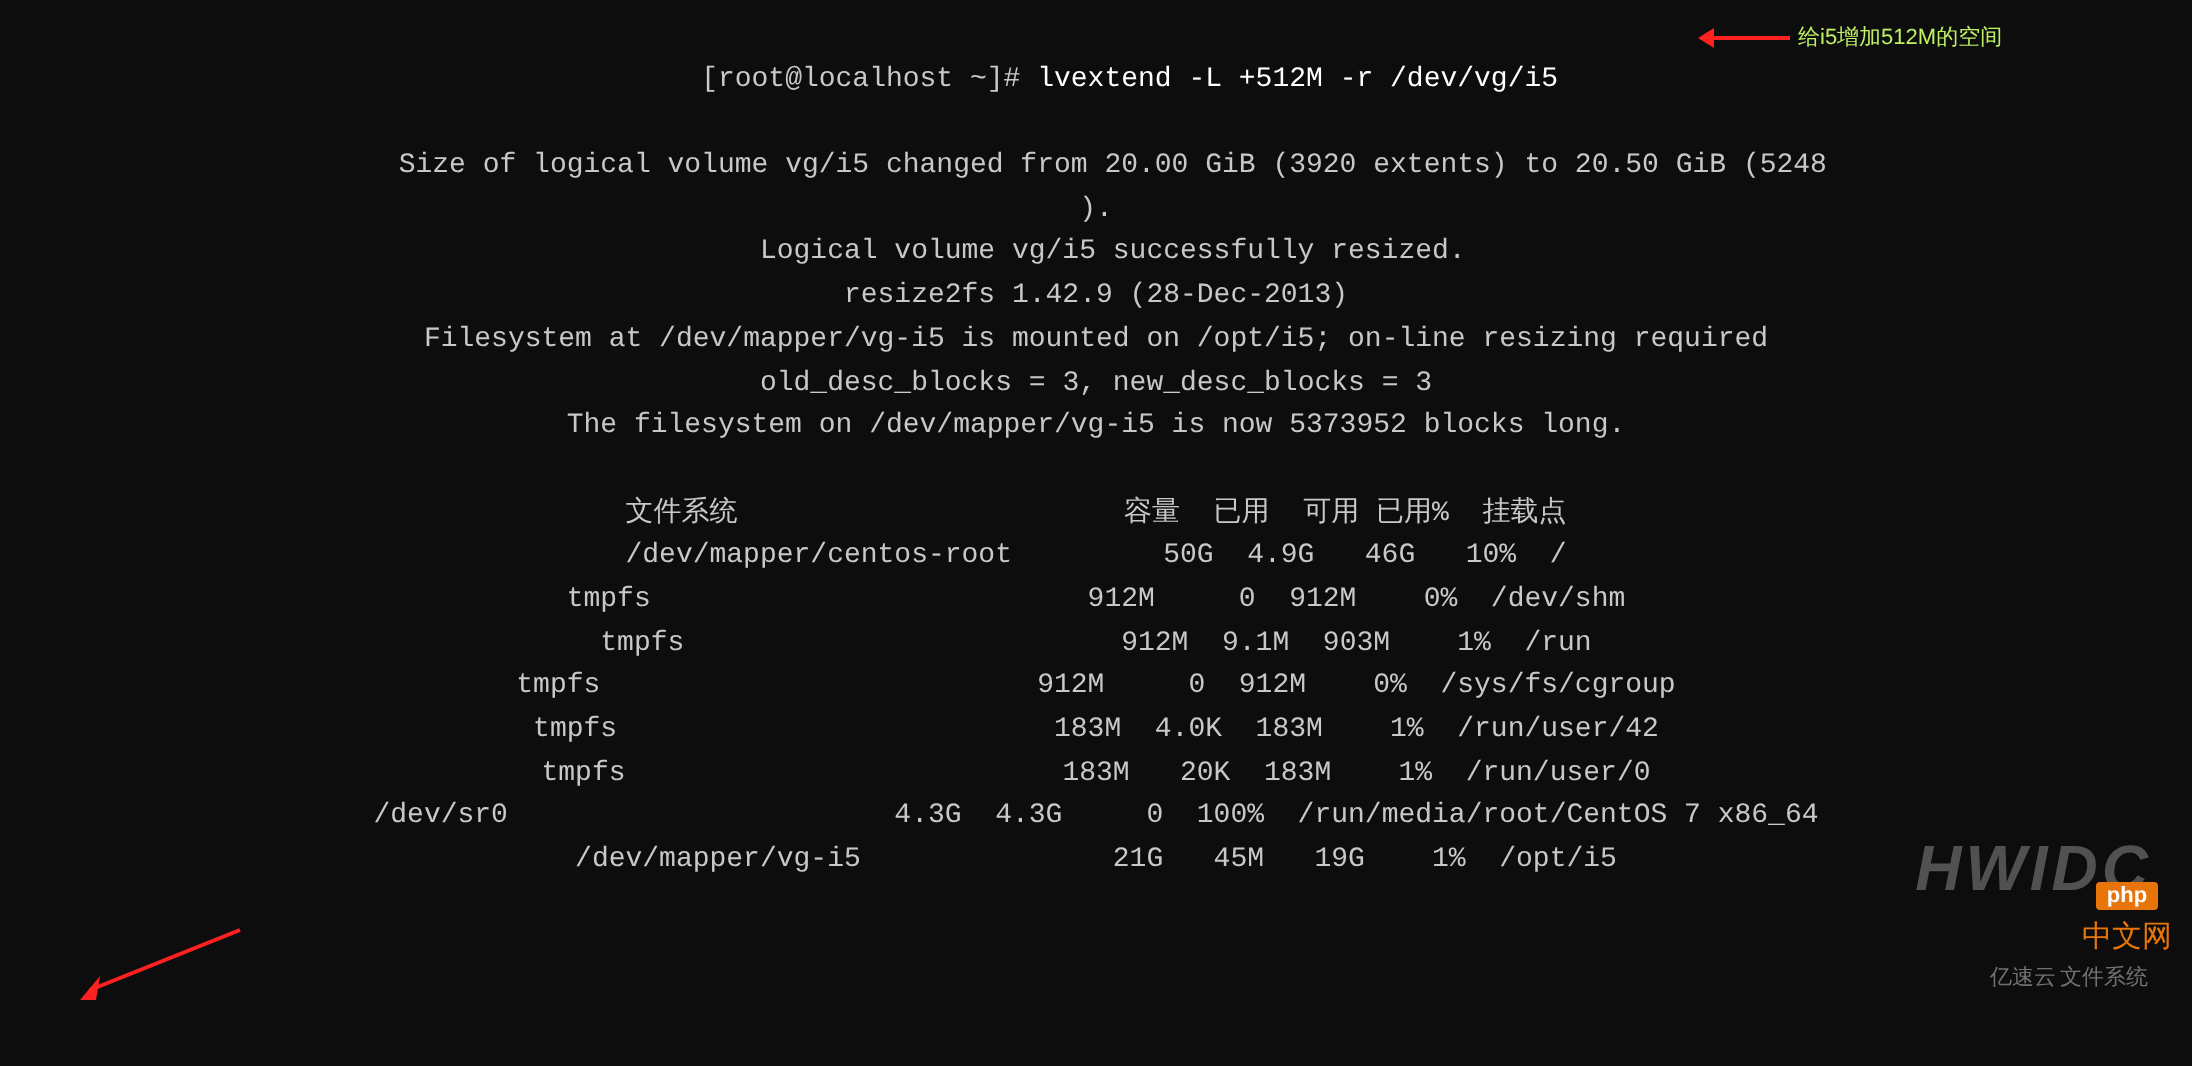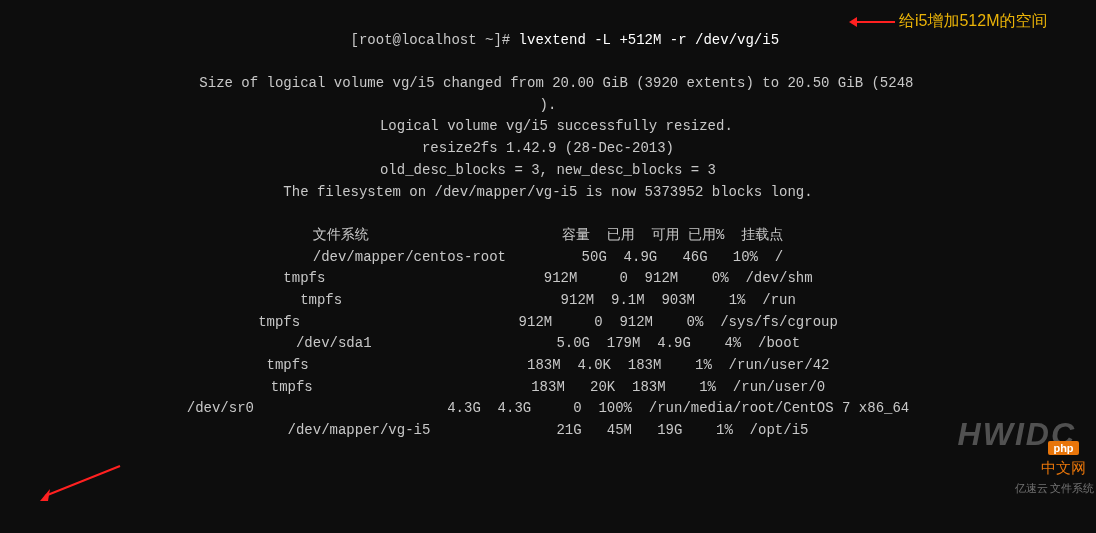--- a/index.html
+++ b/index.html
@@ -40,23 +40,23 @@
 
     .command {
       color: #ffffff;
     }
 
     .output {
       color: #c8c8c8;
     }
 
     .annotation-text {
-      color: #eab308;
+      color: #bef264;
       font-family: 'SimHei', 'Microsoft YaHei', sans-serif;
-      font-size: 16px;
+      font-size: 11px;
       white-space: nowrap;
     }
 
     .watermark-hwidc {
       position: absolute;
       bottom: 80px;
       right: 20px;
       color: rgba(150, 150, 150, 0.5);
       font-family: Arial, sans-serif;
       font-size: 32px;
@@ -95,48 +95,48 @@
     <span style="display:inline-block;width:40px;height:2px;background:#ff2020;position:relative;vertical-align:middle;">
       <span style="position:absolute;left:-6px;top:-4px;border-right:8px solid #ff2020;border-top:5px solid transparent;border-bottom:5px solid transparent;"></span>
     </span>
     <span class="annotation-text" style="margin-left:4px;">给i5增加512M的空间</span>
   </div>
 
   <div class="line output">  Size of logical volume vg/i5 changed from 20.00 GiB (3920 extents) to 20.50 GiB (5248</div>
   <div class="line output">).</div>
   <div class="line output">  Logical volume vg/i5 successfully resized.</div>
   <div class="line output">resize2fs 1.42.9 (28-Dec-2013)</div>
+  <div class="line output">Filesystem at /dev/mapper/vg-i5 is mounted on /opt/i5; on-line resizing required</div>
   <div class="line output">old_desc_blocks = 3, new_desc_blocks = 3</div>
   <div class="line output">The filesystem on /dev/mapper/vg-i5 is now 5373952 blocks long.</div>
   <div class="line">&nbsp;</div>
 
 
   <div class="line df-header">文件系统                       容量  已用  可用 已用%  挂载点</div>
   <div class="line output">/dev/mapper/centos-root         50G  4.9G   46G   10%  /</div>
   <div class="line output">tmpfs                          912M     0  912M    0%  /dev/shm</div>
   <div class="line output">tmpfs                          912M  9.1M  903M    1%  /run</div>
   <div class="line output">tmpfs                          912M     0  912M    0%  /sys/fs/cgroup</div>
-  <div class="line output">/dev/sda1                      5.0G  179M  4.9G    4%  /boot</div>
   <div class="line output">tmpfs                          183M  4.0K  183M    1%  /run/user/42</div>
   <div class="line output">tmpfs                          183M   20K  183M    1%  /run/user/0</div>
   <div class="line output">/dev/sr0                       4.3G  4.3G     0  100%  /run/media/root/CentOS 7 x86_64</div>
   <div class="line output">/dev/mapper/vg-i5               21G   45M   19G    1%  /opt/i5</div>
 
   <div style="position:absolute; bottom:28px; left:40px;">
     <svg width="100" height="40" style="overflow:visible;">
       <line x1="80" y1="5" x2="5" y2="35" stroke="#ff2020" stroke-width="2"></line>
       <polygon points="0,40 10,28 8,40" fill="#ff2020"></polygon>
     </svg>
   </div>
 
   <div class="watermark-hwidc">HWIDC</div>
 
   <div style="position:absolute; bottom:55px; right:10px; display:flex; align-items:center; gap:4px;flex-direction:column;">
     <div style="background:#e8750a; color:white; font-family:Arial,sans-serif; font-size:11px; padding:1px 5px; border-radius:2px; font-weight:bold;">php</div>
     <div style="color:#e8750a; font-family:'SimHei','Microsoft YaHei',sans-serif; font-size:15px;">中文网</div>
   </div>
 
-  <div style="position:absolute; bottom:37px; right:2px; color:rgba(180,180,180,0.6); font-family:'SimHei','Microsoft YaHei',sans-serif; font-size:11px; display:flex; align-items:center; gap:2px;margin-top:36px;">
+  <div style="position:absolute; bottom:37px; right:22px; color:rgba(180,180,180,0.6); font-family:'SimHei','Microsoft YaHei',sans-serif; font-size:11px; display:flex; align-items:center; gap:2px;margin-top:36px;">
     <span>亿速云</span>
     <span style="color:rgba(180,180,180,0.6); font-size:11px;">文件系统</span>
   </div>
 
 </div>
 
 </body></html>

